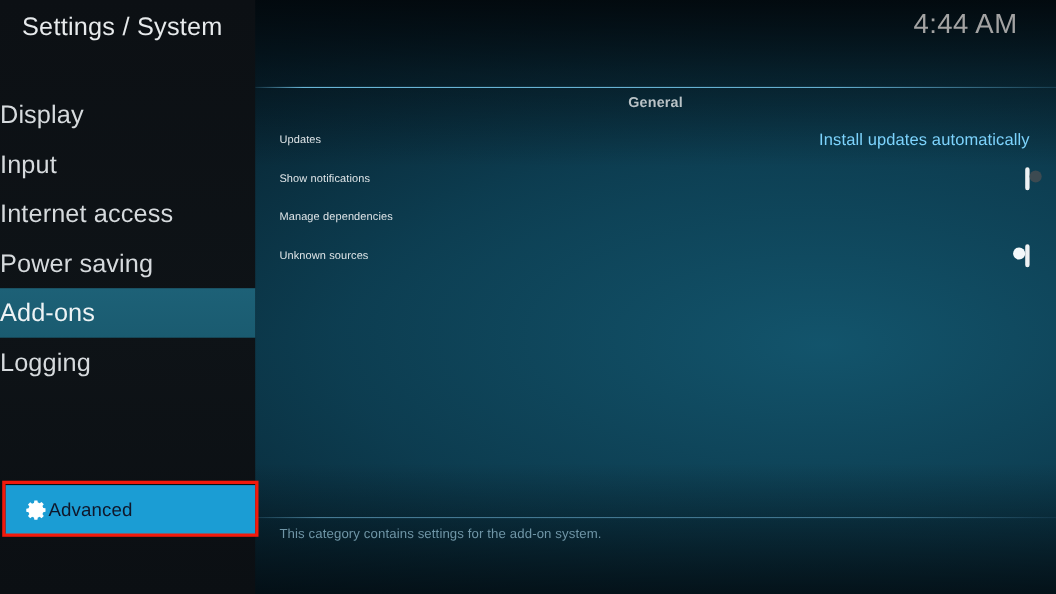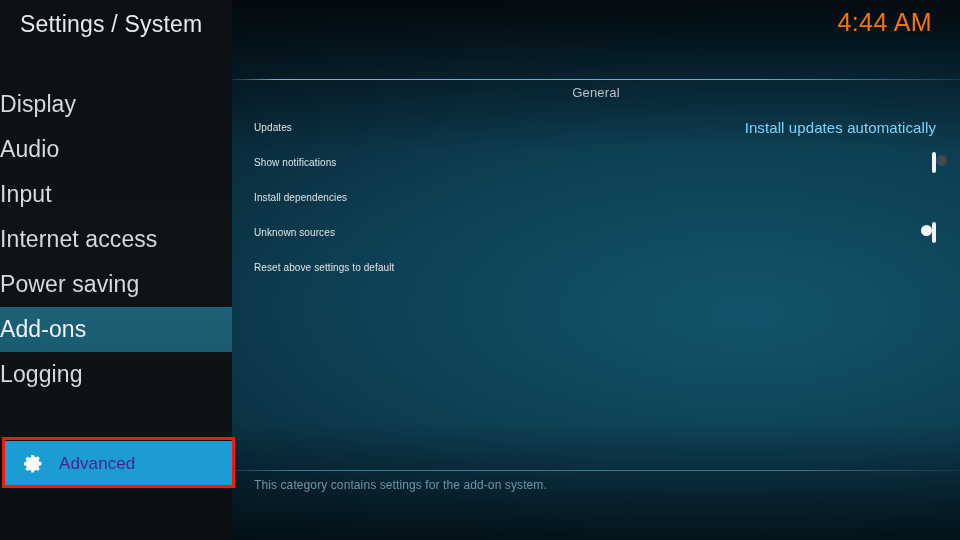--- a/index.html
+++ b/index.html
@@ -45,24 +45,24 @@
   .header-title {
     position: absolute;
     left: 20px; top: 11px;
     font-size: 23px;
     font-weight: 400;
     color: #e7eaec;
     letter-spacing: 0.2px;
   }
   .header-clock {
     position: absolute;
-    right: 28px; top: 8px;
+    right: 35px; top: 8px;
     font-size: 25px;
     font-weight: 300;
-    color: #f97316;
+    color: #a3a3a3;
     letter-spacing: 0.4px;
   }
 
   
   .sidebar {
     position: absolute;
     left: 0; top: 0;
     width: 232px; height: 540px;
     background: linear-gradient(to bottom, #0c1014 0%, #0e1317 55%, #0b0f13 100%);
     z-index: 5;
@@ -100,22 +100,21 @@
     left: 5px; top: 4px;
     width: 227px; height: 45px;
     background: #1b9dd4;
     display: flex;
     align-items: center;
     padding-left: 18px;
     box-sizing: border-box;
   }
   .advanced-label {
     font-size: 17px;
-    color: #4c1d95;
-    margin-left: 15px;
+    color: #0f172a;
     letter-spacing: 0.1px;
   }
   .gear-icon { width: 21px; height: 21px; display: block; }
   .red-outline {
     position: absolute;
     left: 2px; top: 0px;
     width: 233px; height: 51px;
     border: 3px solid #f21a0c;
     box-sizing: border-box;
     pointer-events: none;
@@ -140,21 +139,21 @@
     left: 0; top: 470px;
     width: 728px; height: 1px;
     background: linear-gradient(to right, rgba(60,120,150,0.25) 0%, rgba(90,150,180,0.75) 8%, rgba(85,145,175,0.7) 78%, rgba(50,100,130,0.2) 100%);
   }
   .section-header {
     position: absolute;
     left: 0; top: 85px;
     width: 728px;
     text-align: center;
     font-size: 13px;
-    font-weight: normal;
+    font-weight: bold;
     color: #b9c2c6;
     letter-spacing: 0.2px;
   }
 
   .settings-list {
     position: absolute;
     left: 0; top: 110px;
     width: 728px;
   }
   .setting-row {
@@ -228,50 +227,44 @@
       <div class="setting-row">
         <span class="setting-label">Show notifications</span>
         <span class="setting-toggle">
           <span class="toggle off">
             <span class="knob"></span>
           </span>
         </span>
       </div>
 
       <div class="setting-row">
-        <span class="setting-label">Install dependencies</span>
+        <span class="setting-label">Manage dependencies</span>
       </div>
 
 
       <div class="setting-row">
         <span class="setting-label">Unknown sources</span>
         <span class="setting-toggle">
           <span class="toggle on">
             <span class="knob"></span>
           </span>
         </span>
       </div>
 
-      <div class="setting-row">
-        <span class="setting-label">Reset above settings to default</span>
-      </div>
 
     </div>
 
     <div class="rule-bottom"></div>
     <div class="footer-desc">This category contains settings for the add-on system.</div>
   </div>
 
   <div class="sidebar">
     <div class="sidebar-list">
       <div class="sidebar-item">
         <span>Display</span>
-      </div>
-      <div class="sidebar-item">
-        <span>Audio</span>
       </div>
       <div class="sidebar-item">
         <span>Input</span>
       </div>
       <div class="sidebar-item">
         <span>Internet access</span>
       </div>
       <div class="sidebar-item">
         <span>Power saving</span>
       </div>

